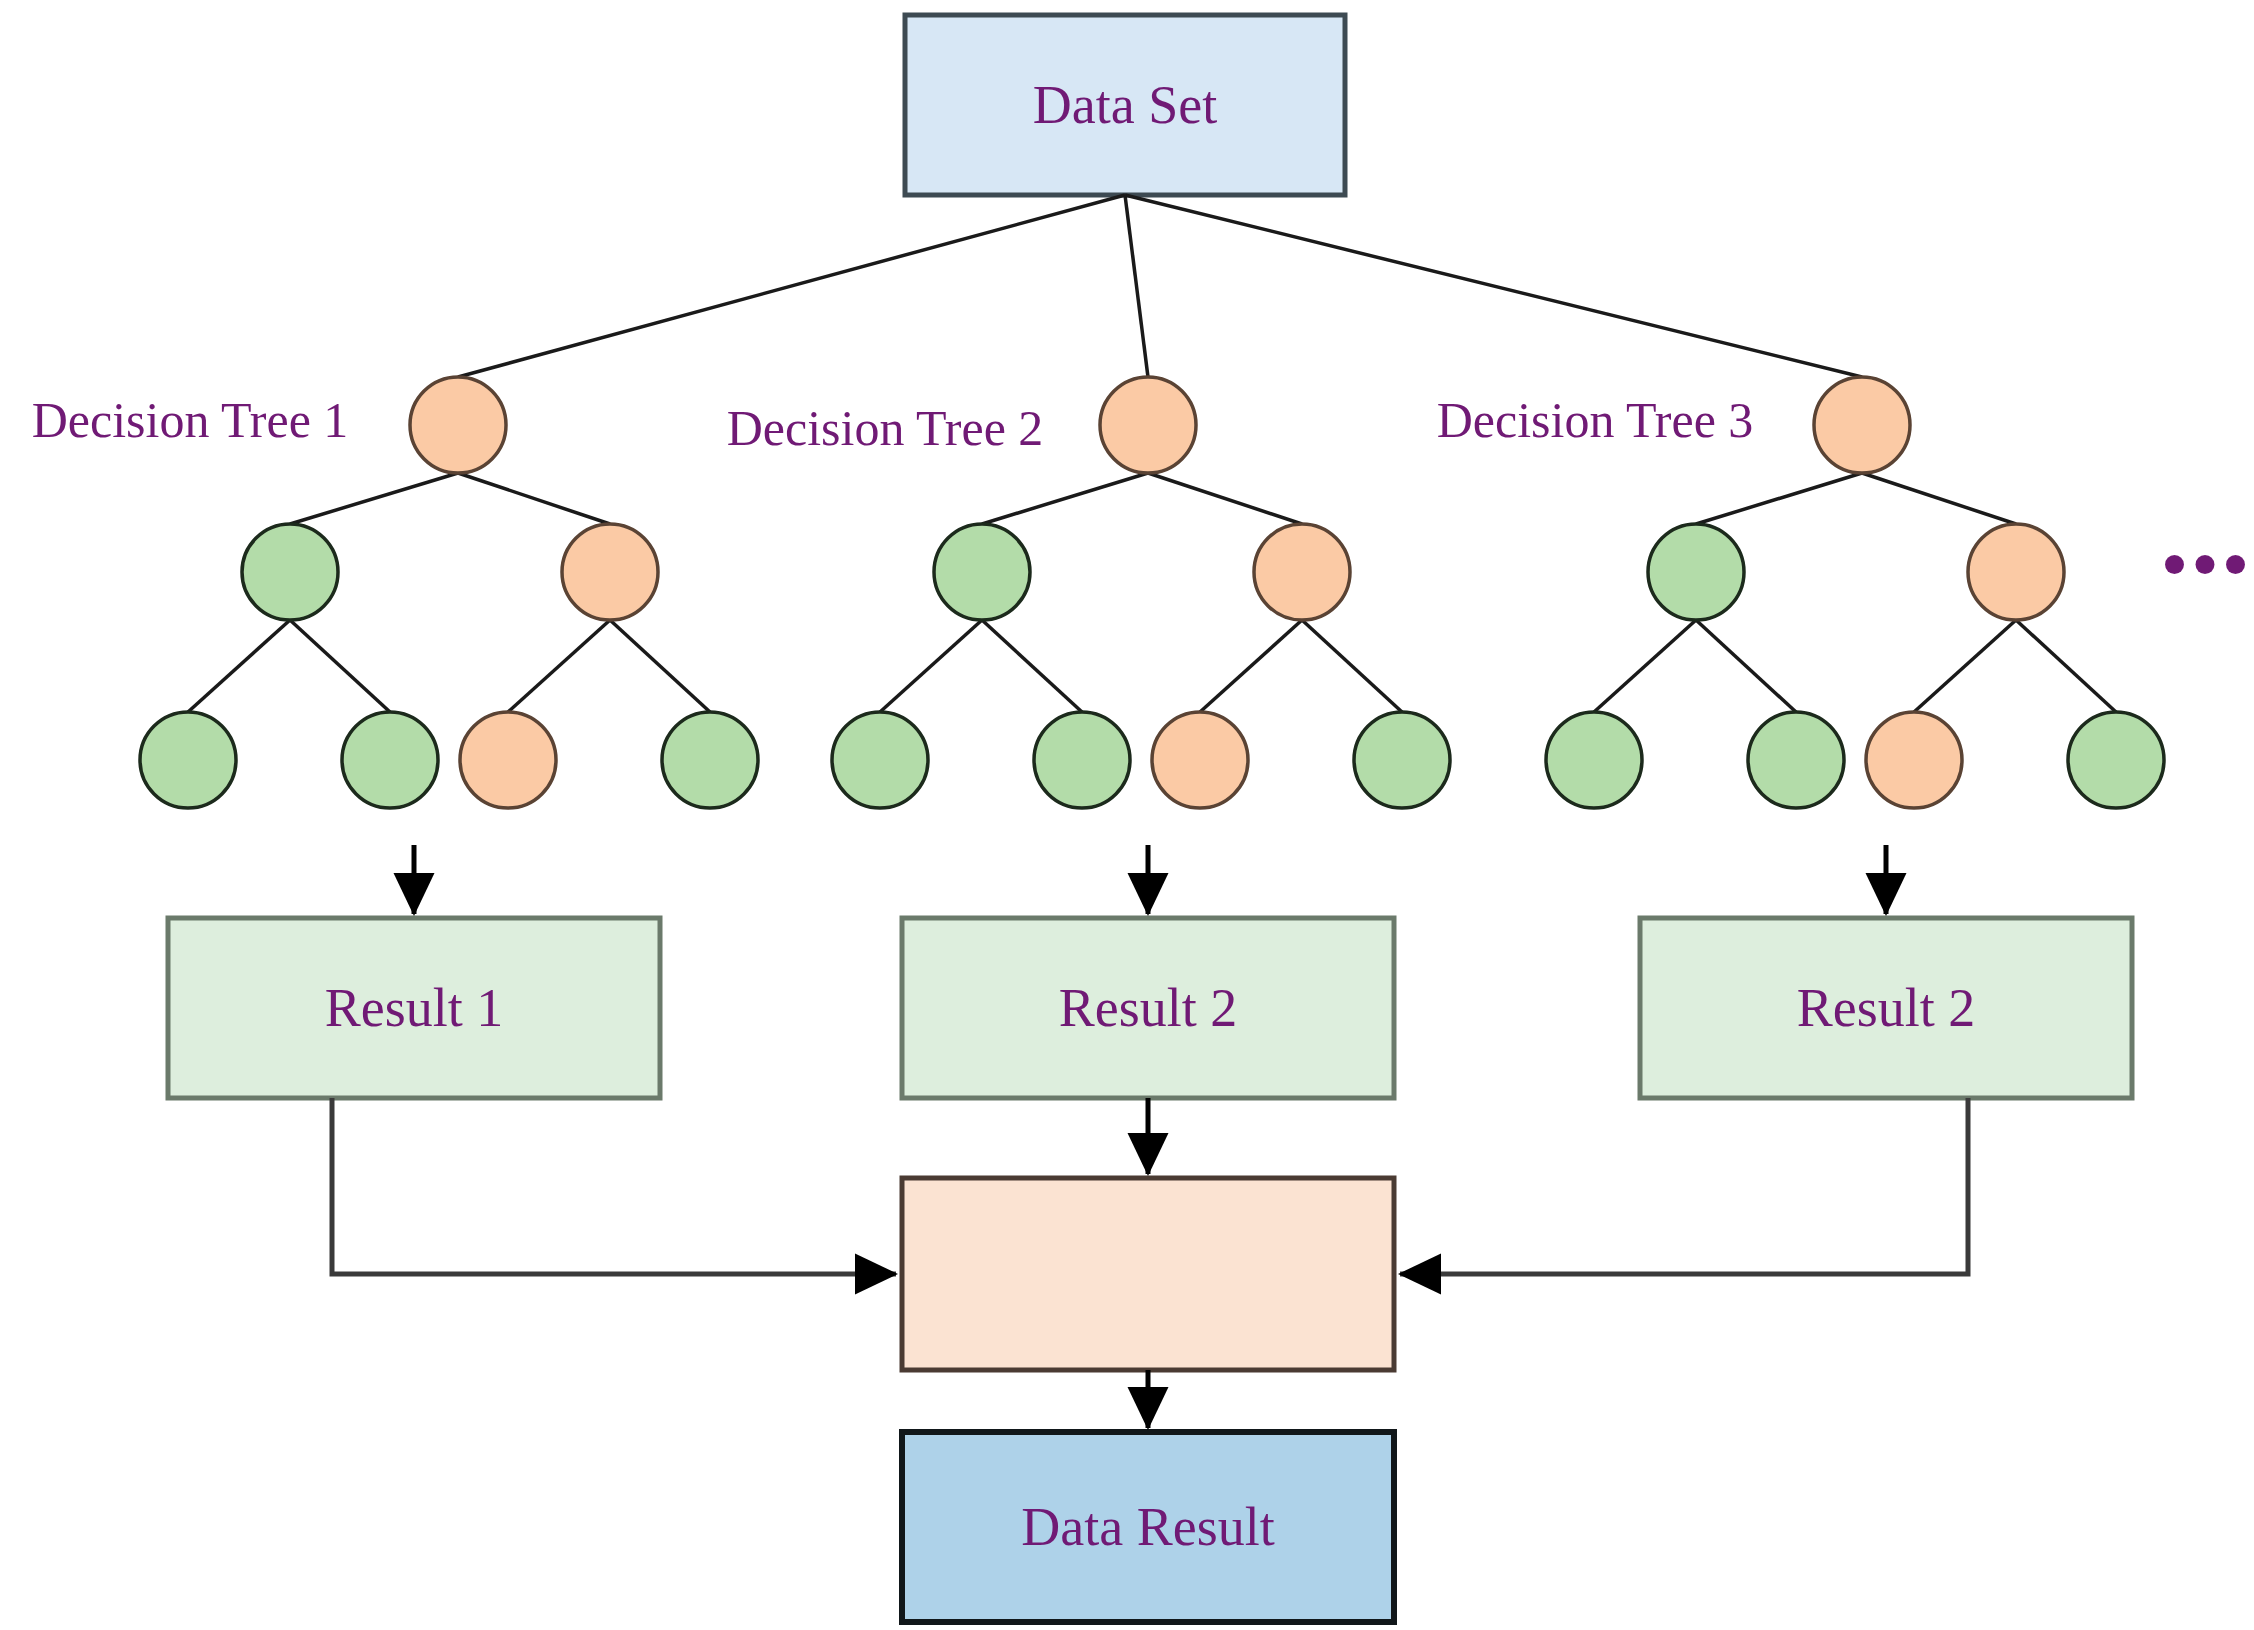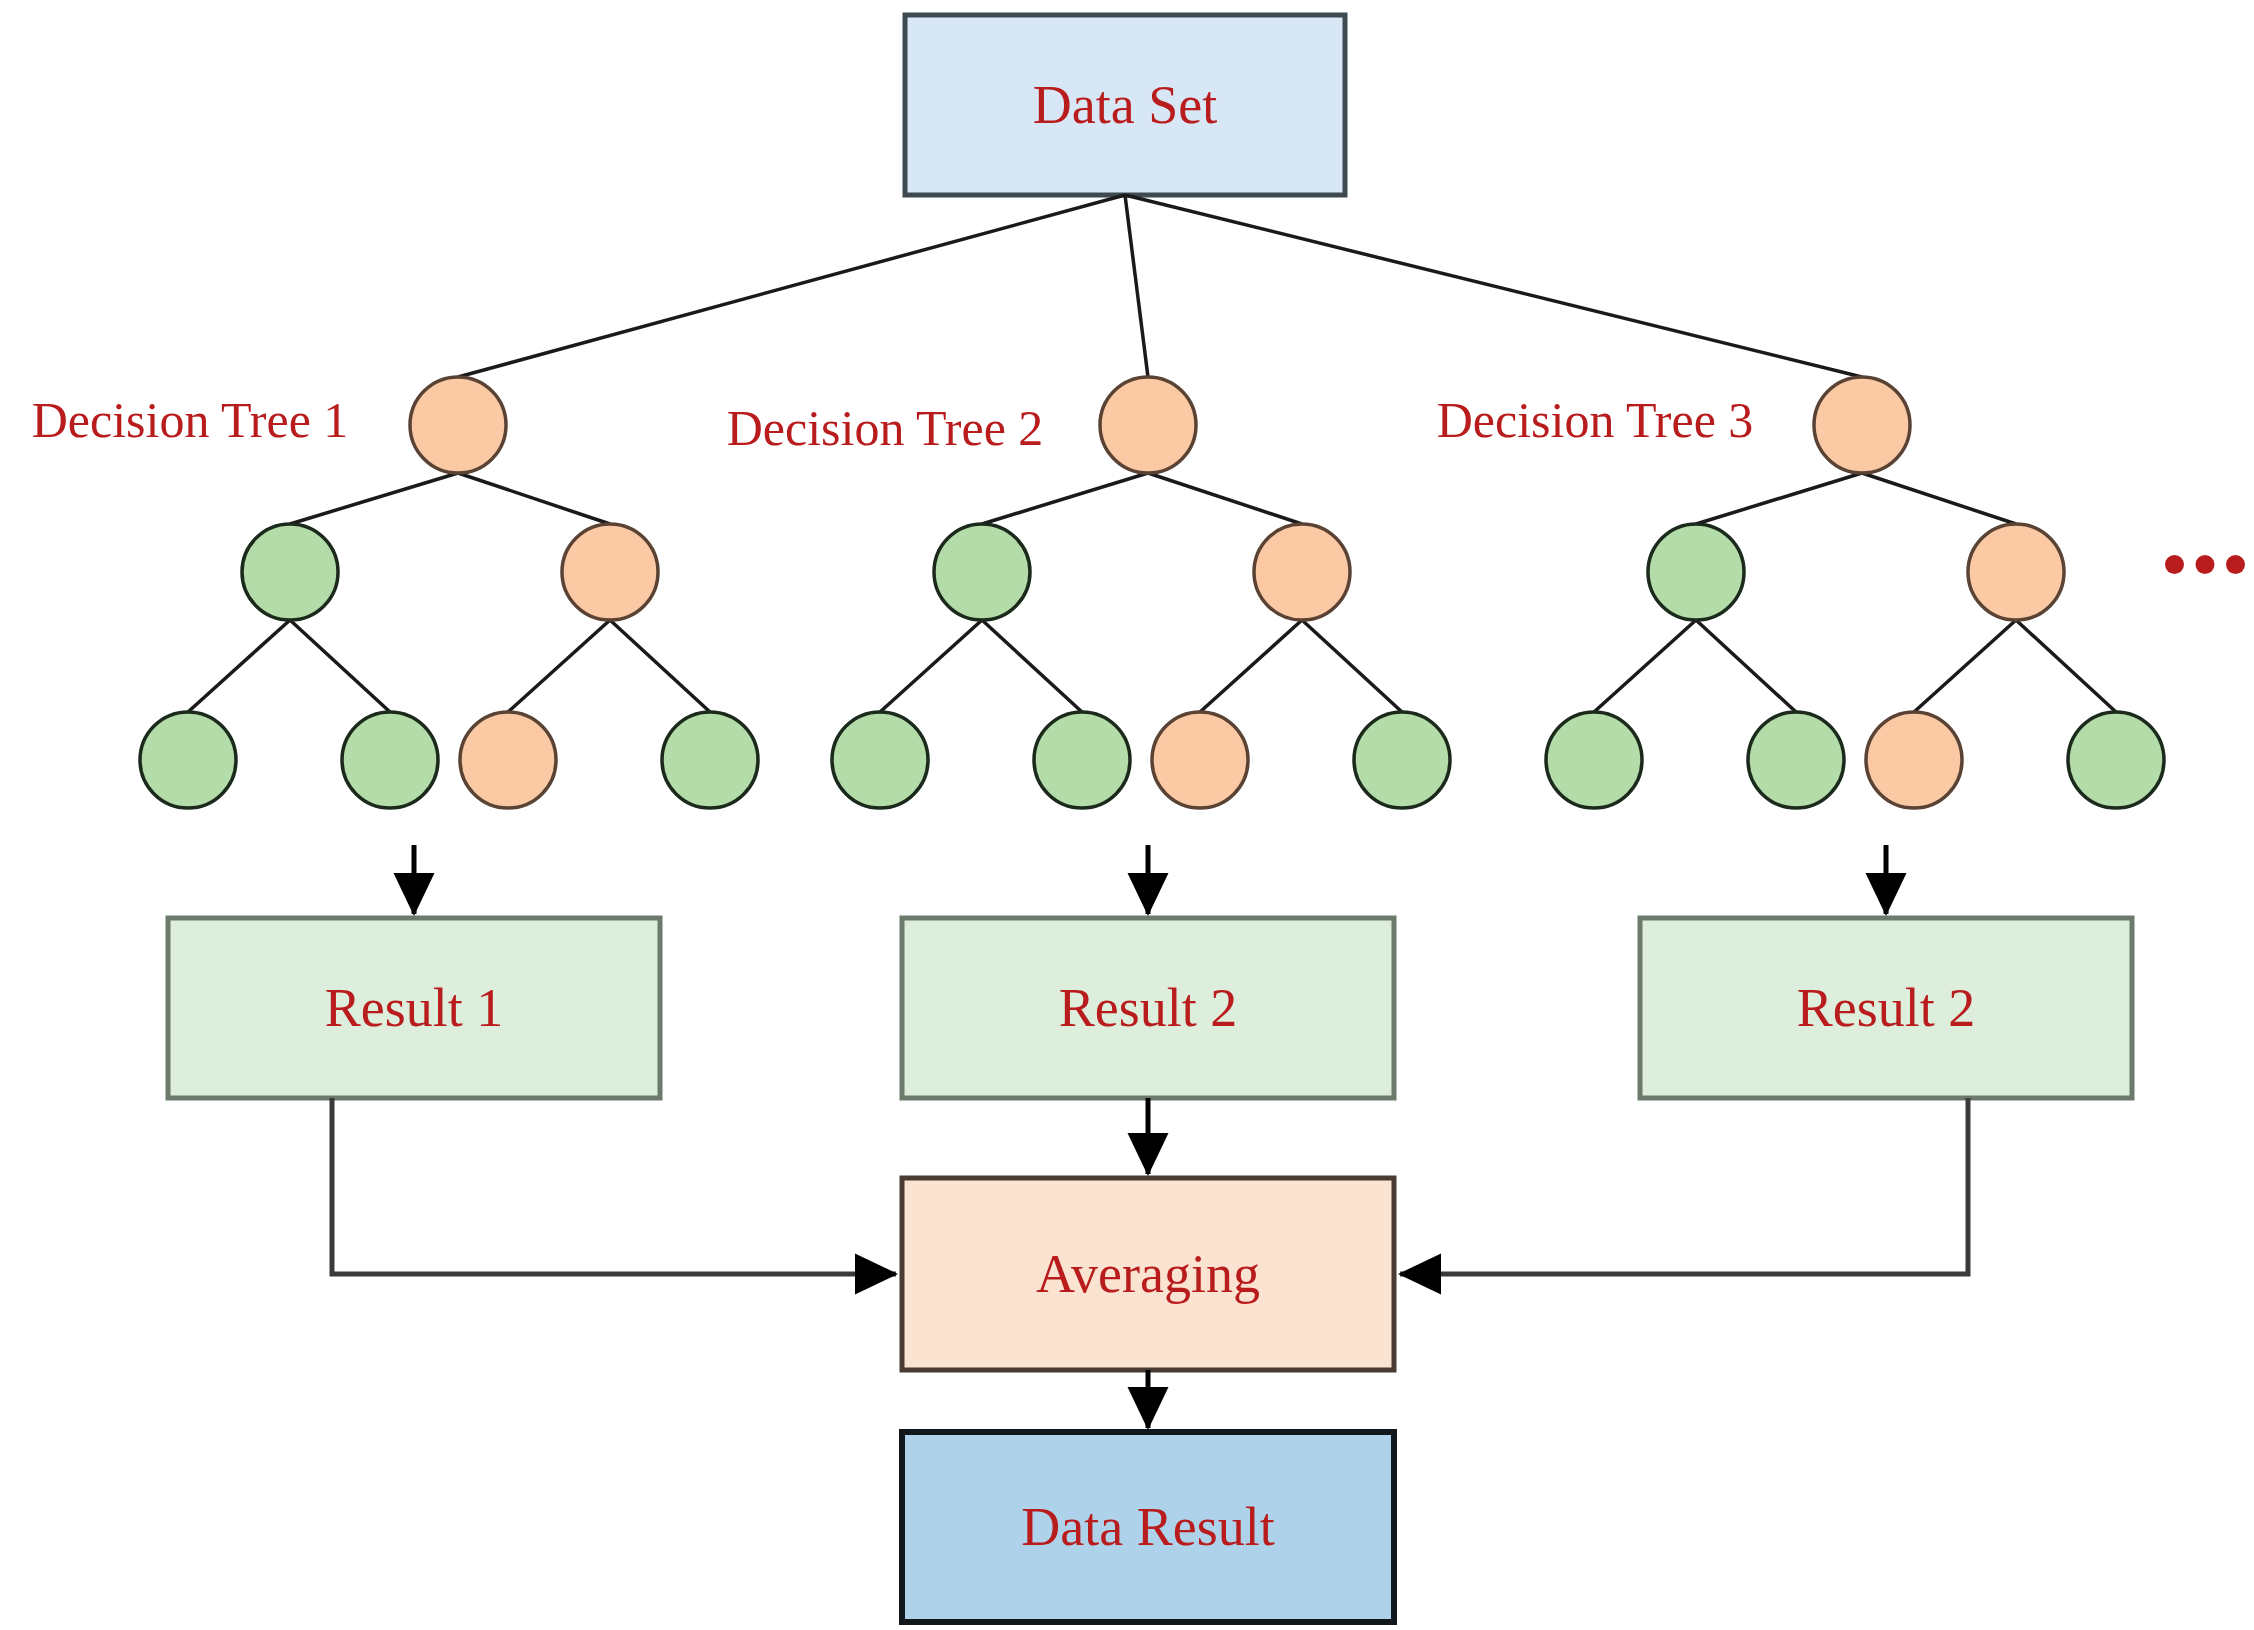--- a/index.html
+++ b/index.html
@@ -23,21 +23,21 @@
     left: 0;
     top: 0;
     width: 2254px;
     height: 1630px;
   }
   .box-label, .tree-label, .ellipsis-label {
     position: absolute;
     display: flex;
     align-items: center;
     justify-content: center;
-    color: #b91c1c;
+    color: #701a75;
     white-space: nowrap;
     pointer-events: none;
   }
   .box-label { font-size: 54px; }
   .tree-label { font-size: 50px; }
 </style>
 </head>
 <body>
 
 <div id="canvas">
@@ -111,21 +111,20 @@
         <circle cx="1796" cy="760" r="48" fill="#b3dca9" stroke="#1c2a1c" stroke-width="3.5"></circle>
         <circle cx="1914" cy="760" r="48" fill="#fbcaa5" stroke="#5a4334" stroke-width="3.5"></circle>
         <circle cx="2116" cy="760" r="48" fill="#b3dca9" stroke="#1c2a1c" stroke-width="3.5"></circle>
       </g>
   </svg>
 
   <div class="box-label" id="label-data-set" style="left: 905px; top: 15px; width: 440px; height: 180px;">Data Set</div>
   <div class="box-label" id="label-result-1" style="left: 168px; top: 918px; width: 492px; height: 180px;">Result 1</div>
   <div class="box-label" id="label-result-2" style="left: 902px; top: 918px; width: 492px; height: 180px;">Result 2</div>
   <div class="box-label" id="label-result-3" style="left: 1640px; top: 918px; width: 492px; height: 180px;">Result 2</div>
-  <div class="box-label" id="label-averaging" style="left: 902px; top: 1178px; width: 492px; height: 192px;">Averaging</div>
   <div class="box-label" id="label-final-result" style="left: 902px; top: 1432px; width: 492px; height: 190px;">Data Result</div>
 
   <div class="tree-label" id="label-tree-1" style="left: -60px; top: 385px; width: 500px; height: 70px;">Decision Tree 1</div>
   <div class="tree-label" id="label-tree-2" style="left: 635px; top: 385px; width: 500px; height: 70px; margin-top: 8px;">Decision Tree 2</div>
   <div class="tree-label" id="label-tree-3" style="left: 1345px; top: 385px; width: 500px; height: 70px; text-align: right;">Decision Tree 3</div>
 
   <div class="ellipsis-label" id="label-ellipsis" style="left: 2128px; top: 525px; width: 160px; height: 80px; font-size: 70px; letter-spacing: 6px; font-weight: 700;">•••</div>
 
 </div>
 

